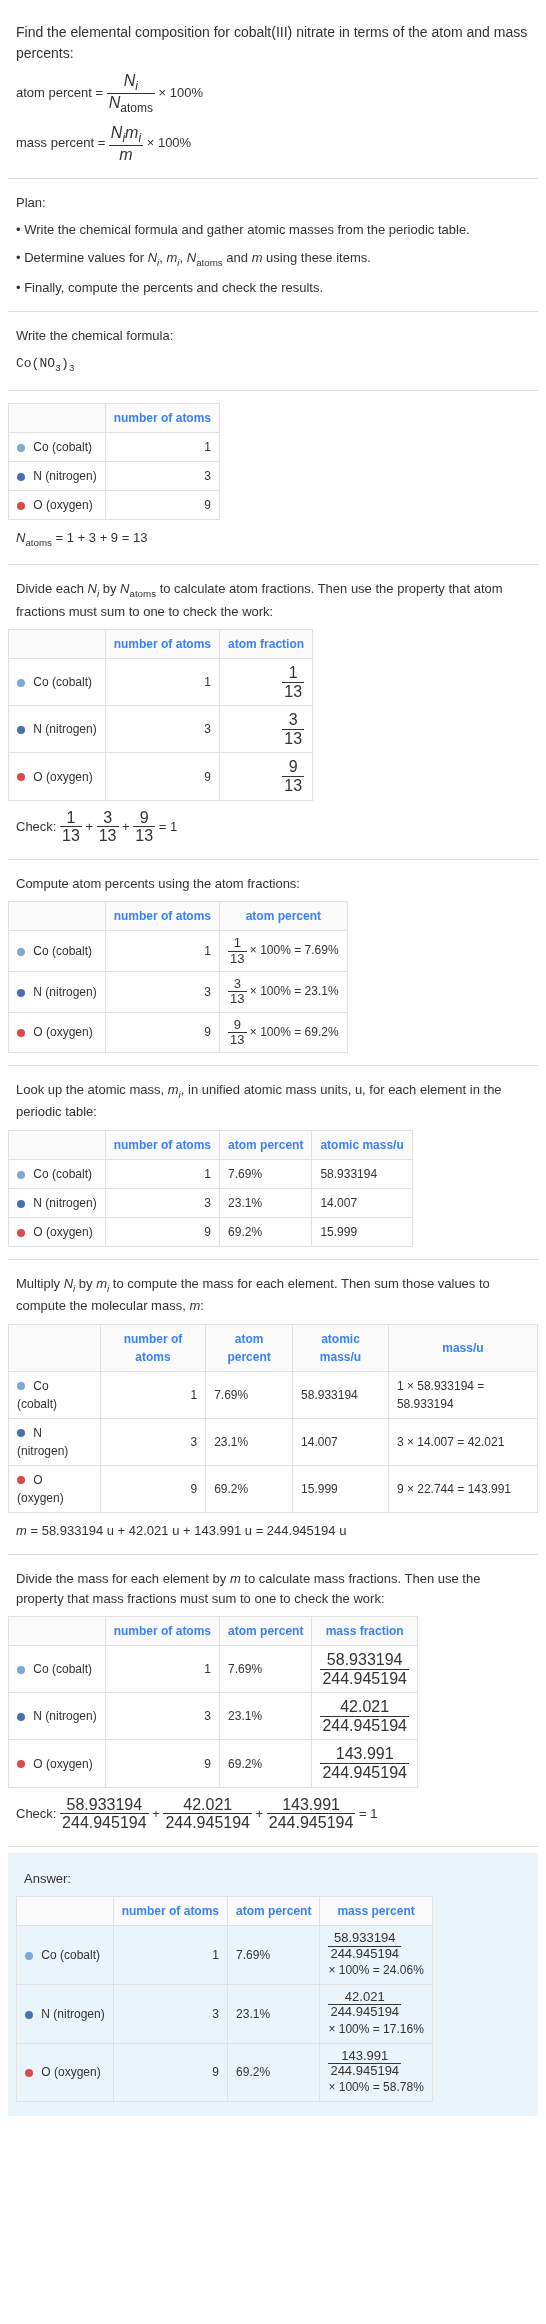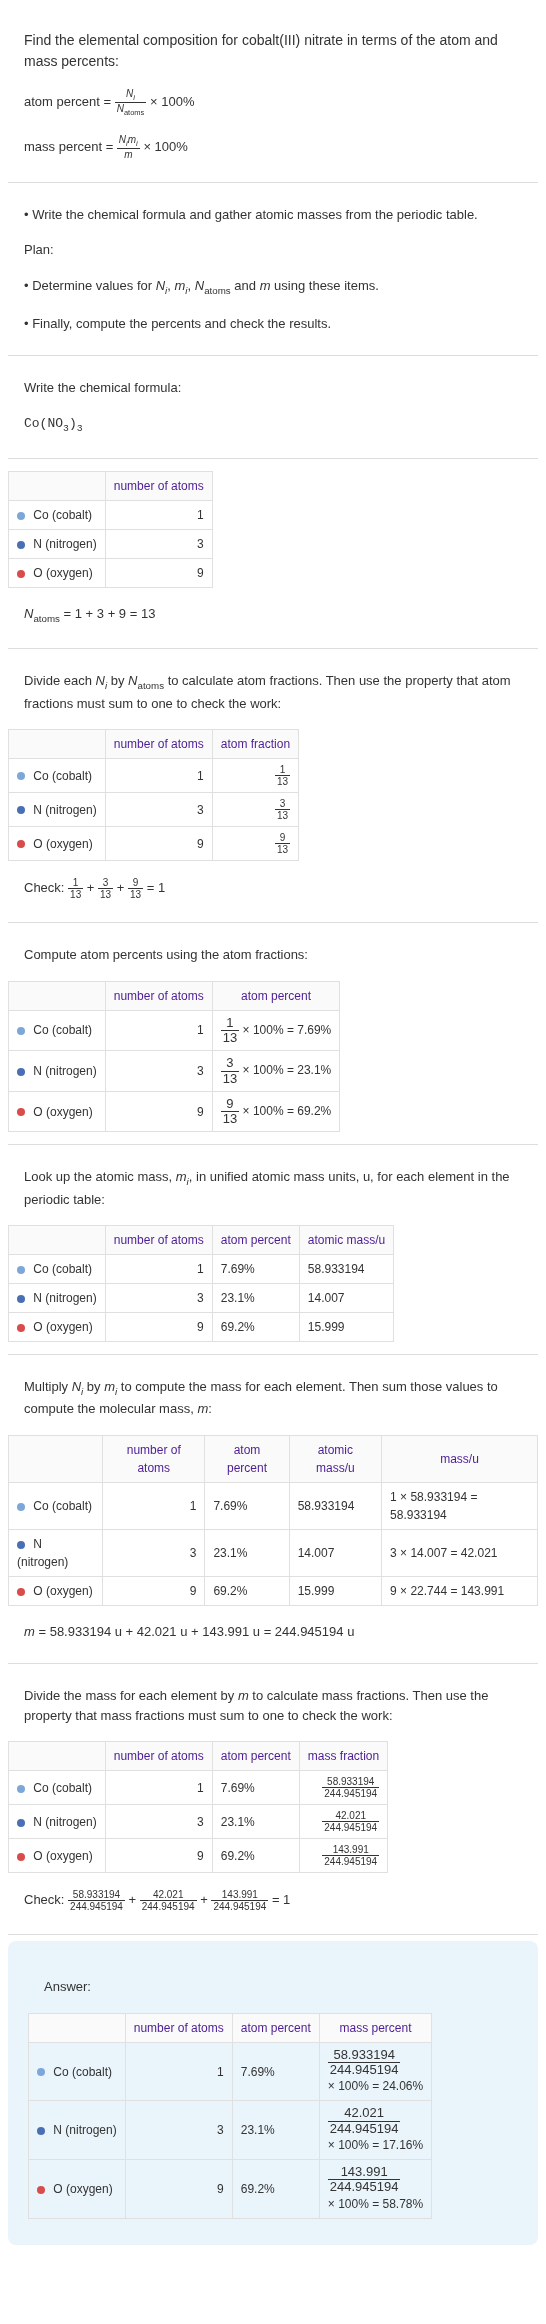--- a/index.html
+++ b/index.html
@@ -1,55 +1,55 @@
 <!DOCTYPE html>
 <html><head>
 <meta charset="utf-8">
 <style>
 *{box-sizing:border-box}
 body{margin:0;padding:8px;font-family:-apple-system,BlinkMacSystemFont,"Segoe UI",Arial,sans-serif;color:#333;font-size:13px;line-height:1.5;background:#fff;width:546px}
 section{padding:6px 0;border-bottom:1px solid #ddd}
 section.nb{border-bottom:none}
-h1,h2,h3,p{margin:16px}
+h1,h2,h3,p{margin:8px}
 .q{font-size:14px;color:#333;margin-bottom:4px}
 .eq{font-family:Liberation Sans, sans-serif;font-style:normal}
 .sub{vertical-align:sub;font-size:0.75em}
-.frac{display:inline-block;vertical-align:middle;text-align:center;font-size:10px;line-height:1.1}
+.frac{display:inline-block;vertical-align:middle;text-align:center;font-size:16px;line-height:1.1}
 .frac .n{display:block;border-bottom:1px solid #333;padding:0 2px}
 .frac .d{display:block;padding:0 2px}
 table{border-collapse:collapse;margin:6px 0}
 th,td{border:1px solid #e0e0e0;padding:5px 8px;font-size:12px;vertical-align:middle}
-th{background:#fafafa;font-weight:normal;color:#4c1d95}
+th{background:#fafafa;font-weight:bold;color:#3b82f6}
 td.r{text-align:right}
 td.l{text-align:left}
 .dot{display:inline-block;width:8px;height:8px;border-radius:50%;margin-right:5px;vertical-align:middle}
 .co{background:#7da7d9}
 .ni{background:#4a6fb3}
 .ox{background:#d94c4c}
-.ans{background:#eaf4fb;padding:20px;border-radius:8px}
+.ans{background:#eaf4fb;padding:8px;border-radius:0}
 .big .frac{font-size:13px}
 .ital{font-style:italic}
 .formula{font-family:Liberation Mono, monospace}
 </style>
 </head>
 <body>
 
 <section>
   <p class="q">Find the elemental composition for cobalt(III) nitrate in terms of the atom and mass percents:</p>
   <p class="eq">
     <span>atom percent = </span><span class="frac"><span class="n"><i>N</i><span class="sub ital">i</span></span><span class="d"><i>N</i><span class="sub">atoms</span></span></span><span> × 100%</span>
   </p>
   <p class="eq">
     <span>mass percent = </span><span class="frac"><span class="n"><i>N</i><span class="sub ital">i</span><i>m</i><span class="sub ital">i</span></span><span class="d"><i>m</i></span></span><span> × 100%</span>
   </p>
 </section>
 
 <section>
+  <p>Plan:</p>
   <p>• Write the chemical formula and gather atomic masses from the periodic table.</p>
-  <p>Plan:</p>
   <p><span>• Determine values for </span><i>N</i><span class="sub ital">i</span><span>, </span><i>m</i><span class="sub ital">i</span><span>, </span><i>N</i><span class="sub">atoms</span><span> and </span><i>m</i><span> using these items.</span></p>
   <p>• Finally, compute the percents and check the results.</p>
 </section>
 
 <section>
   <p>Write the chemical formula:</p>
   <p class="formula"><span>Co(NO</span><span class="sub">3</span><span>)</span><span class="sub">3</span></p>
 </section>
 
 <section>

